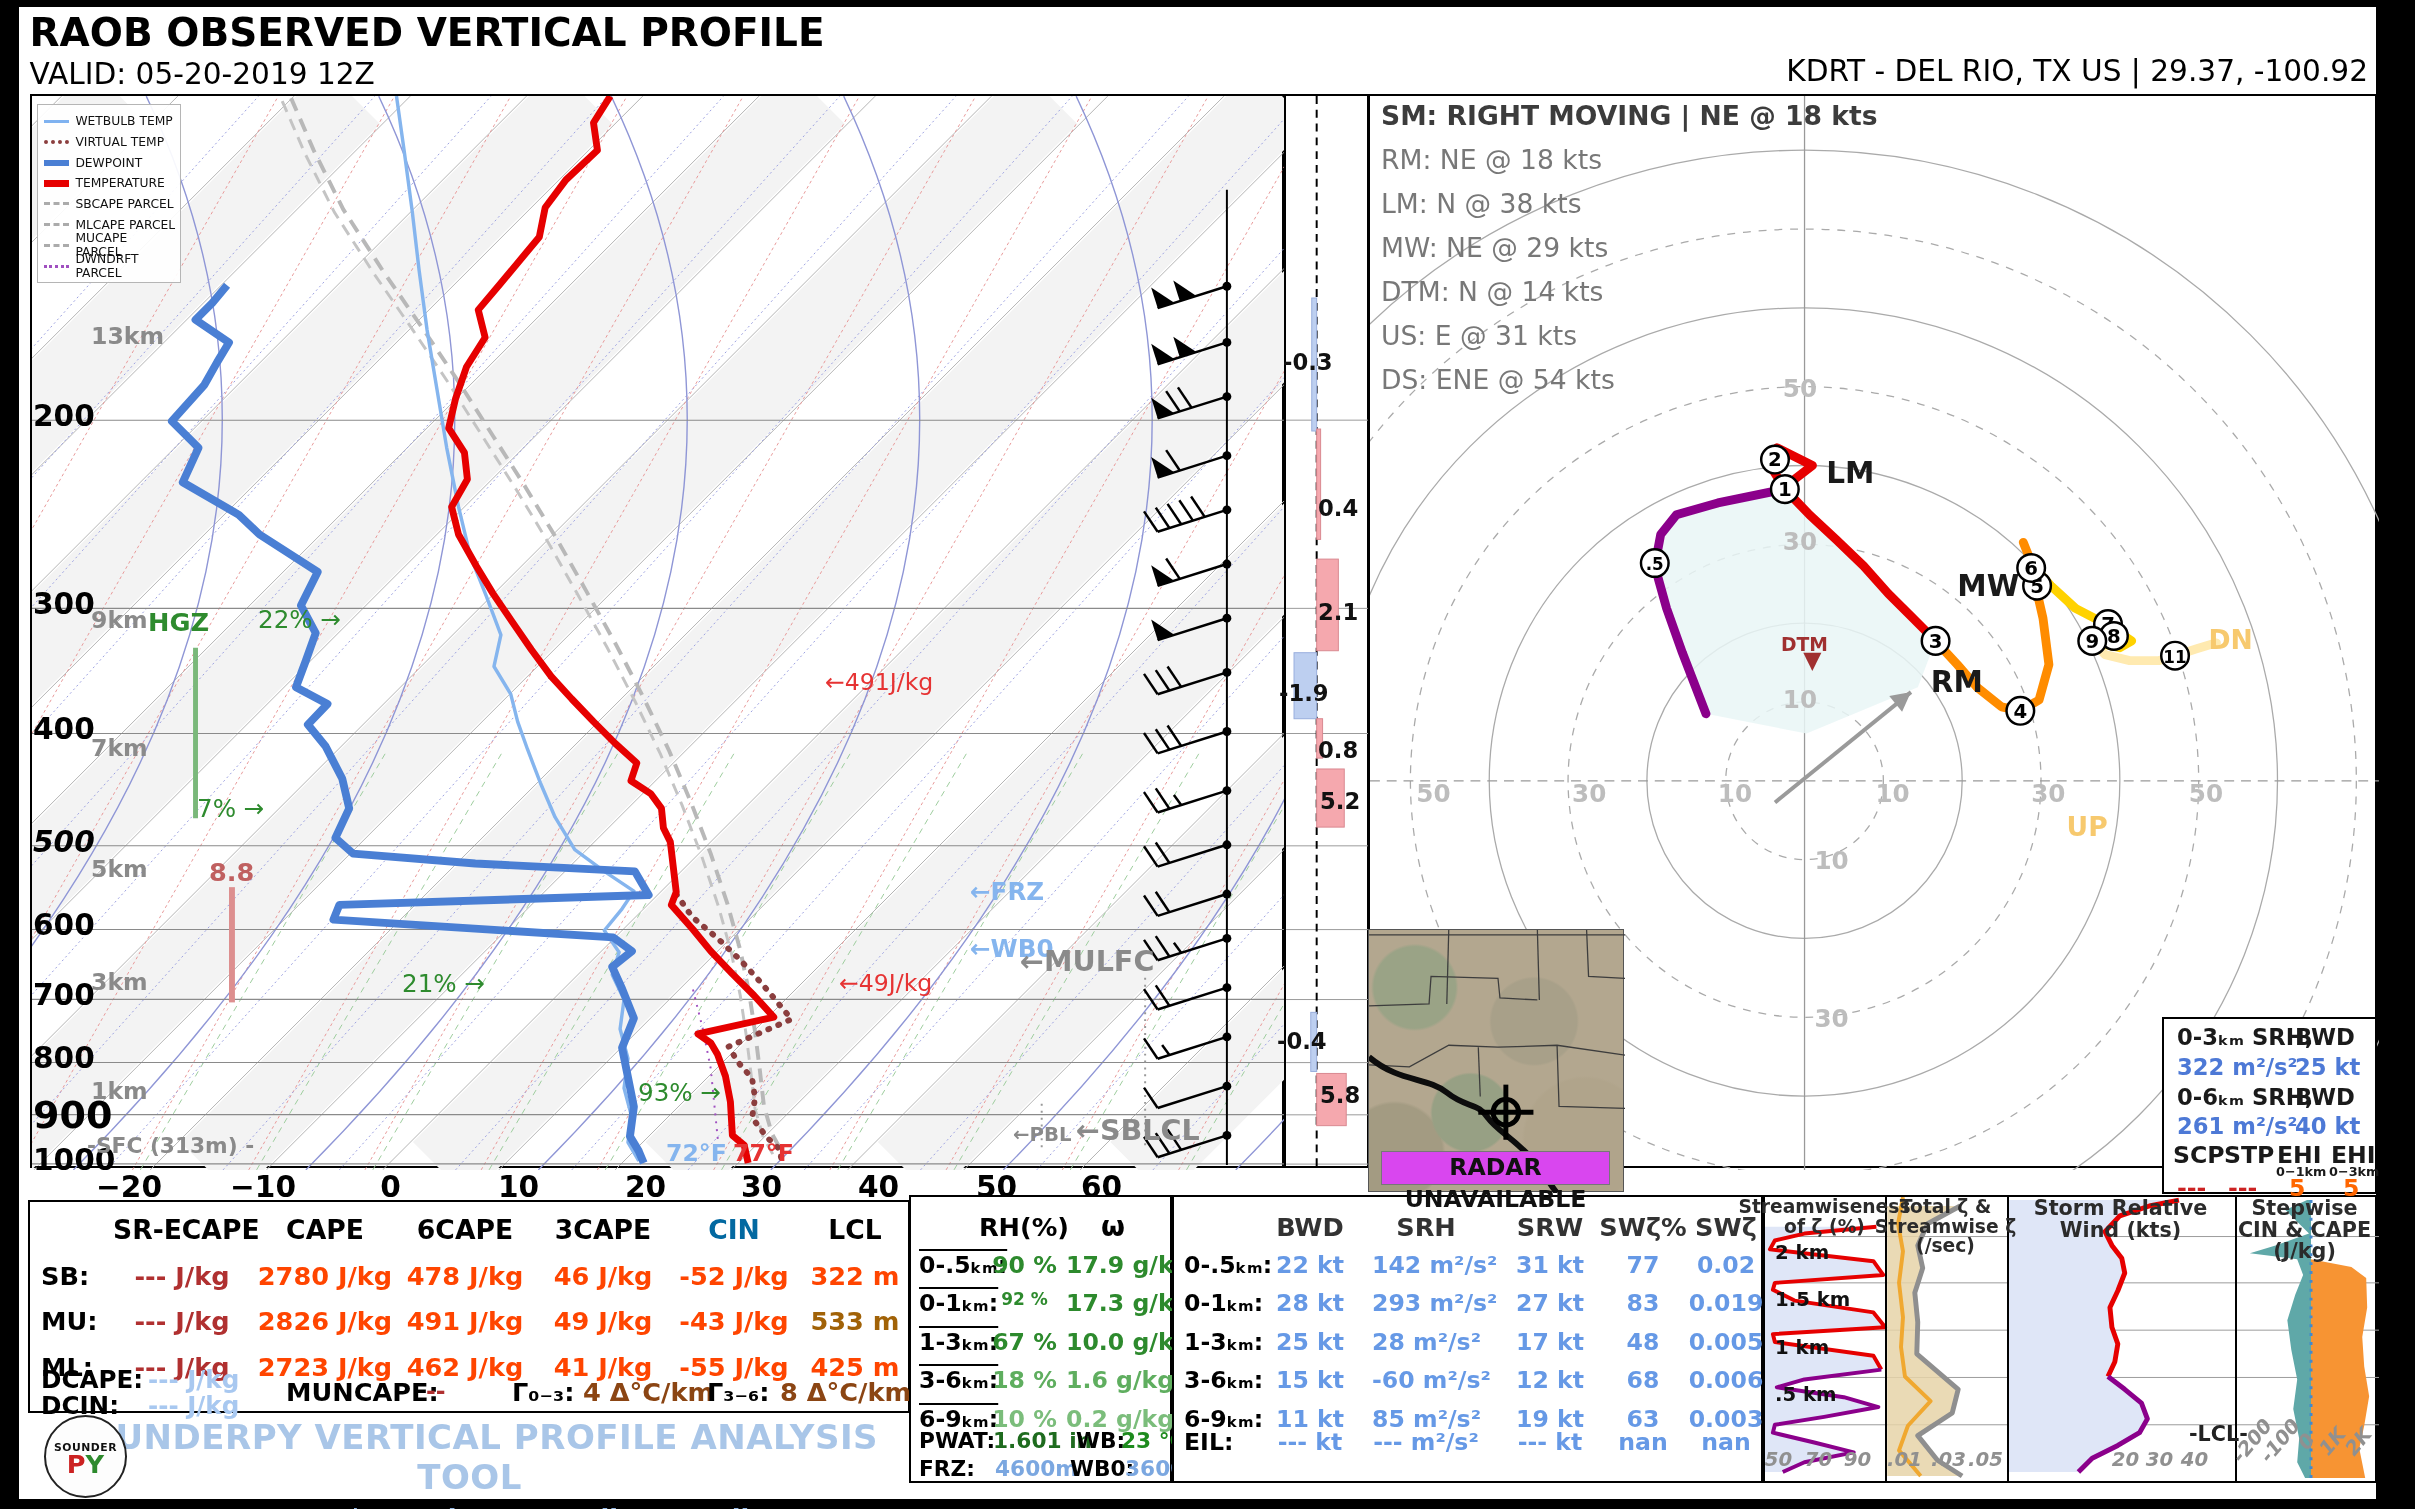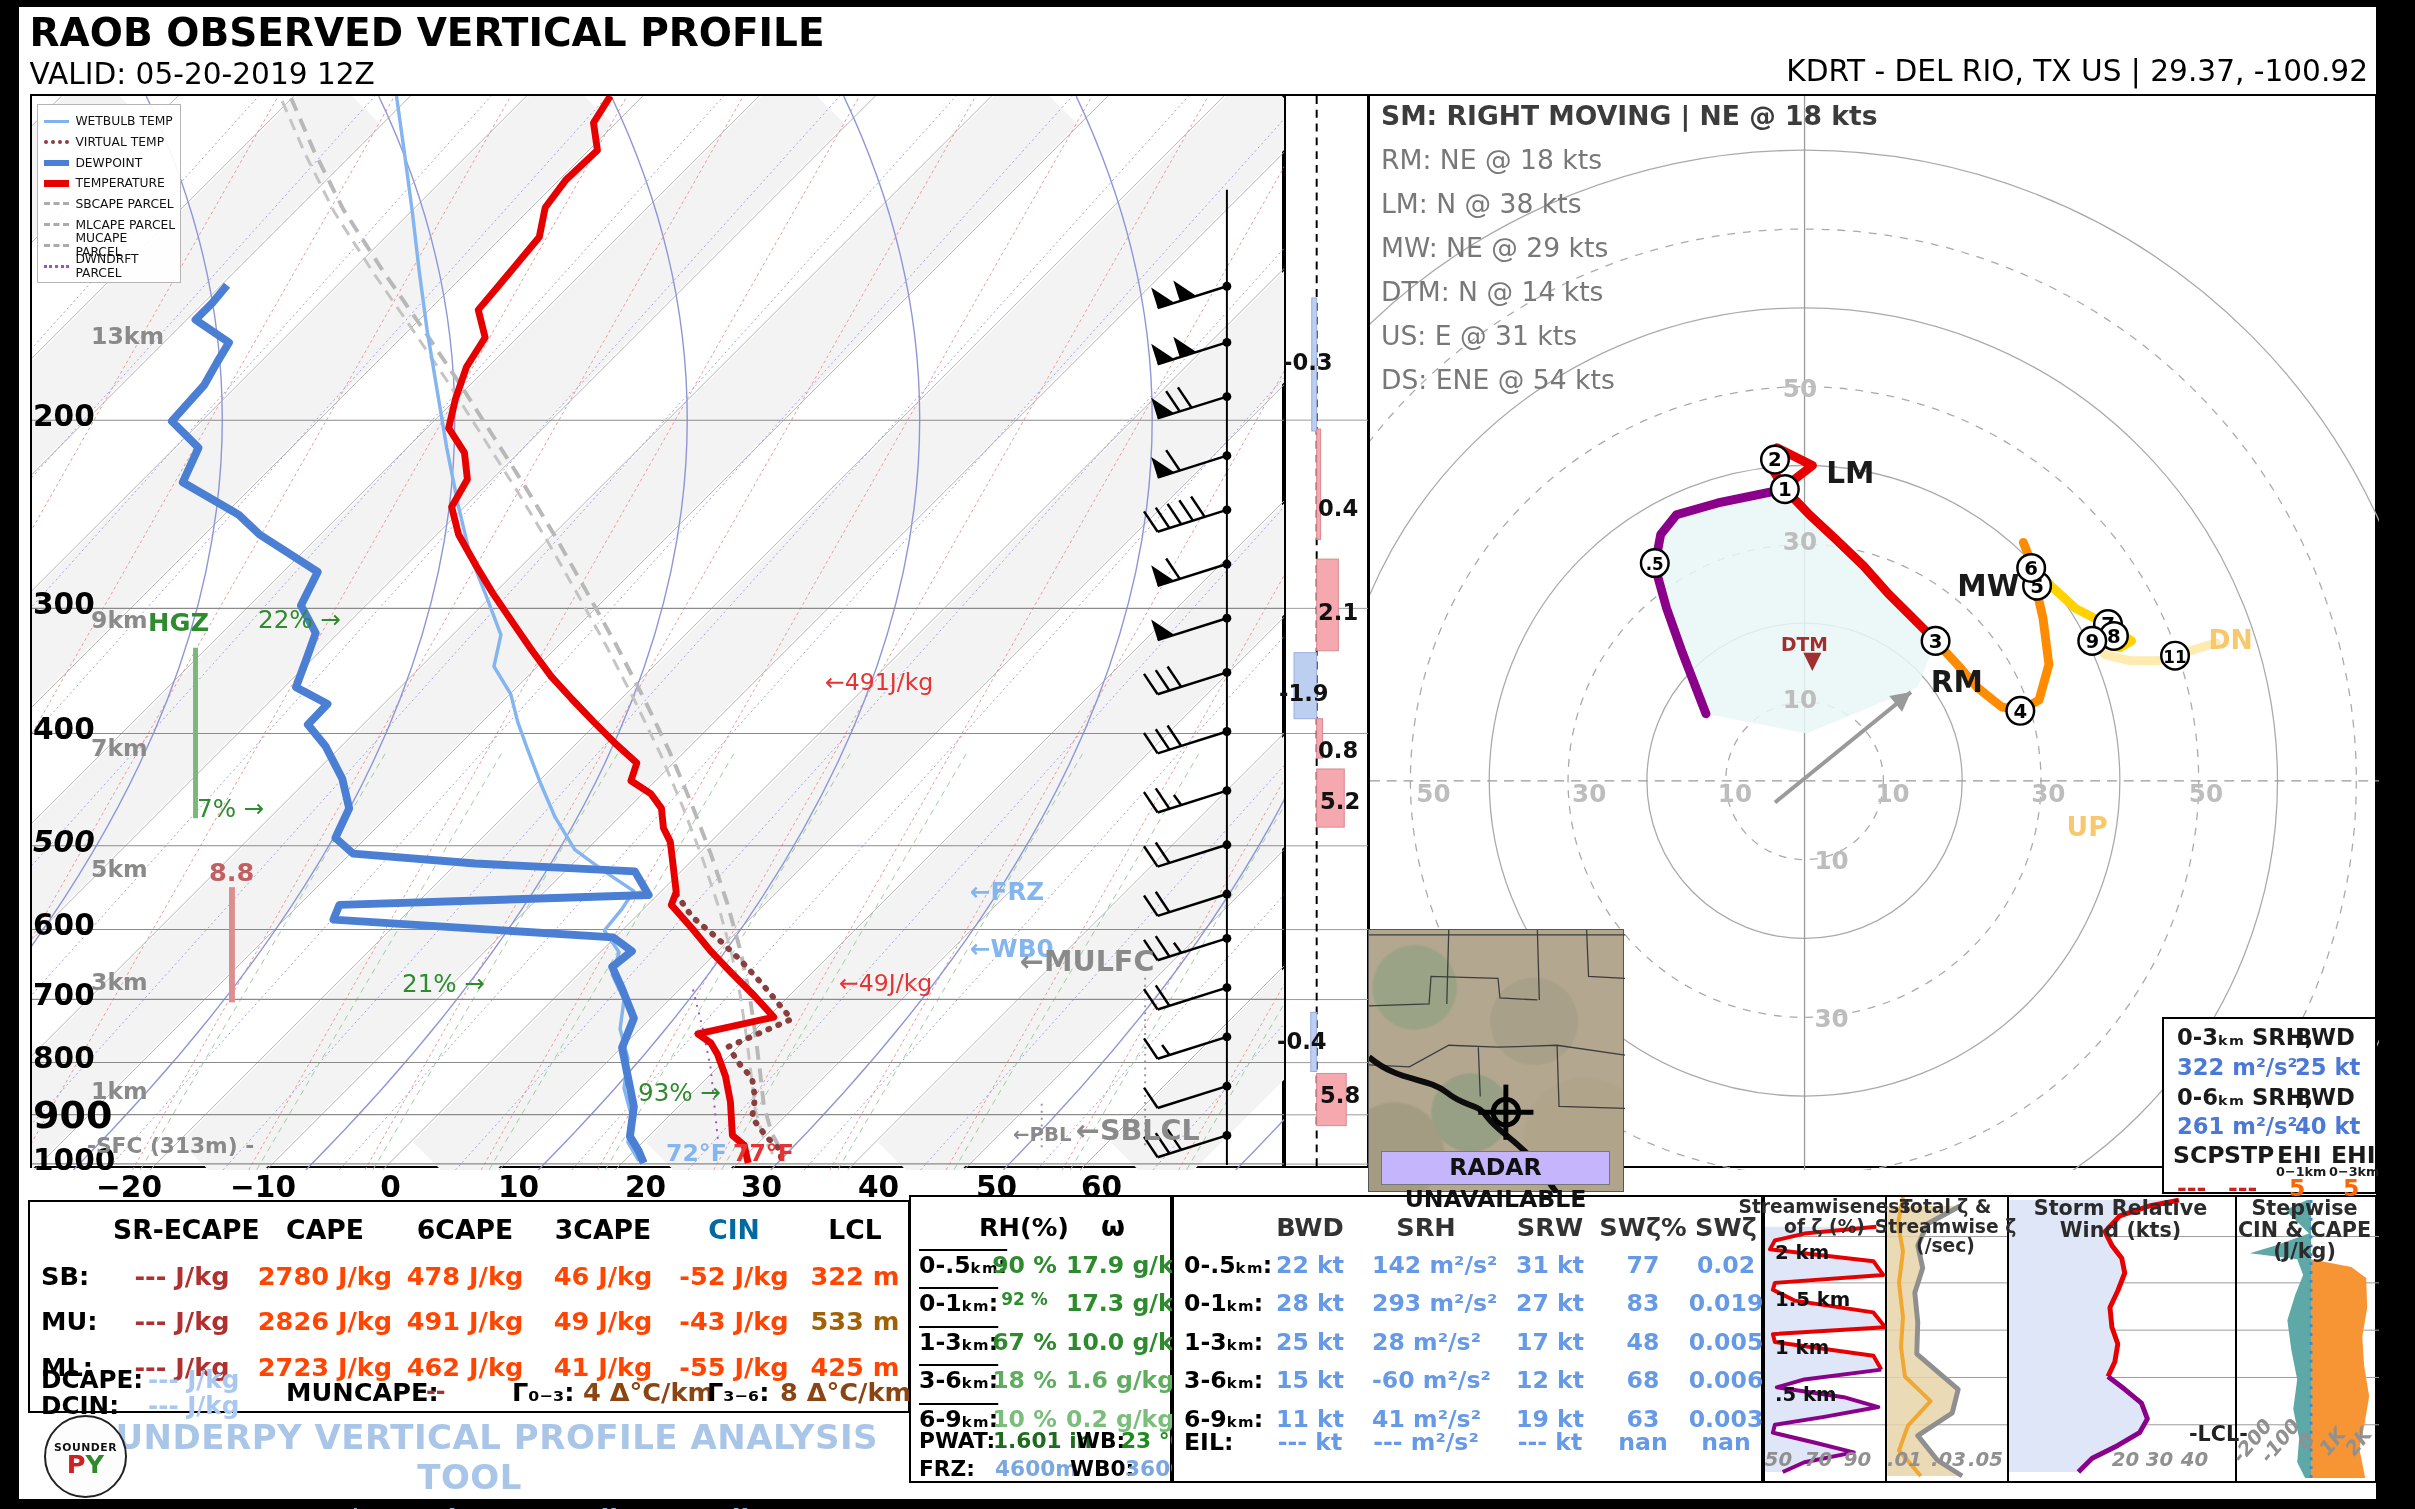--- a/index.html
+++ b/index.html
@@ -20,21 +20,21 @@
   .leg-item{display:flex;align-items:center;gap:5.9px;height:20.7px;font-size:12.3px;color:#111;}
   .sw{width:25.6px;height:0;flex:none;}
   .sw0{border-top:3px solid #7fb2f0}.sw1{border-top:4.9px dotted #8b3e3e}.sw2{border-top:6.9px solid #4a7fd4}
   .sw3{border-top:7.9px solid #e60000}.sw4,.sw5,.sw6{border-top:3.9px dashed #ababab}.sw7{border-top:3px dotted #a050c0}
   .smline{font-size:26.6px;color:#787878;height:44px;}
   .smline:first-child{font-weight:bold;color:#3c3c3c;}
   .cell{position:absolute;white-space:nowrap;font-weight:bold;}
   .ovl{text-decoration:overline;}
   .mini-title{position:absolute;text-align:center;font-weight:bold;color:#2b2b2b;line-height:1.05;z-index:4;}
   .tick{position:absolute;color:#909090;font-weight:bold;font-style:italic;font-size:19.7px;white-space:nowrap;}
-  #radar-label{position:absolute;left:1381px;top:1151px;width:227px;height:31.5px;background:#c4b5fd;border:1px solid #777;
+  #radar-label{position:absolute;left:1381px;top:1151px;width:227px;height:31.5px;background:#d946ef;border:1px solid #777;
     font-size:23.6px;font-weight:bold;color:#111;text-align:center;line-height:31.5px;z-index:8;}
   #map{position:absolute;left:1368px;top:929px;width:256px;height:263px;z-index:6;border:1px solid #555;box-sizing:border-box;
     background-color:#b3a78f;
     background-image:radial-gradient(circle at 18% 22%,#9aa386 0 14%,rgba(0,0,0,0) 15%),
       radial-gradient(circle at 65% 35%,#a8a089 0 18%,rgba(0,0,0,0) 19%),
       radial-gradient(circle at 40% 70%,#97a084 0 16%,rgba(0,0,0,0) 17%),
       radial-gradient(circle at 85% 80%,#b0a48b 0 20%,rgba(0,0,0,0) 21%),
       radial-gradient(circle at 10% 85%,#a39b82 0 15%,rgba(0,0,0,0) 16%);}
   #logo{position:absolute;left:44px;top:1415px;width:83px;height:83px;border:2px solid #222;border-radius:50%;
     background:#fdfdfd;text-align:center;box-sizing:border-box;z-index:3;}
@@ -581,21 +581,21 @@
       <div class="cell" style="left:1589px;top:1328px;width:108px;text-align:center;font-size:23.6px;color:#6699e6;">48</div>
       <div class="cell" style="left:1672px;top:1328px;width:108px;text-align:center;font-size:23.6px;color:#6699e6;">0.005</div>
       <div class="cell" style="left:1184px;top:1366px;font-size:23.6px;color:#000;">3-6ₖₘ:</div>
       <div class="cell" style="left:1256px;top:1366px;width:108px;text-align:center;font-size:23.6px;color:#6699e6;">15 kt</div>
       <div class="cell" style="left:1372px;top:1366px;width:108px;text-align:center;font-size:23.6px;color:#6699e6;">-60 m²/s²</div>
       <div class="cell" style="left:1496px;top:1366px;width:108px;text-align:center;font-size:23.6px;color:#6699e6;">12 kt</div>
       <div class="cell" style="left:1589px;top:1366px;width:108px;text-align:center;font-size:23.6px;color:#6699e6;">68</div>
       <div class="cell" style="left:1672px;top:1366px;width:108px;text-align:center;font-size:23.6px;color:#6699e6;">0.006</div>
       <div class="cell" style="left:1184px;top:1405px;font-size:23.6px;color:#000;">6-9ₖₘ:</div>
       <div class="cell" style="left:1256px;top:1405px;width:108px;text-align:center;font-size:23.6px;color:#6699e6;">11 kt</div>
-      <div class="cell" style="left:1372px;top:1405px;width:108px;text-align:center;font-size:23.6px;color:#6699e6;">41 m²/s²</div>
+      <div class="cell" style="left:1372px;top:1405px;width:108px;text-align:center;font-size:23.6px;color:#6699e6;">85 m²/s²</div>
       <div class="cell" style="left:1496px;top:1405px;width:108px;text-align:center;font-size:23.6px;color:#6699e6;">19 kt</div>
       <div class="cell" style="left:1589px;top:1405px;width:108px;text-align:center;font-size:23.6px;color:#6699e6;">63</div>
       <div class="cell" style="left:1672px;top:1405px;width:108px;text-align:center;font-size:23.6px;color:#6699e6;">0.003</div>
       <div class="cell" style="left:1184px;top:1428px;font-size:23.6px;color:#000;">EIL:</div>
       <div class="cell" style="left:1256px;top:1428px;width:108px;text-align:center;font-size:23.6px;color:#6699e6;">--- kt</div>
       <div class="cell" style="left:1372px;top:1428px;width:108px;text-align:center;font-size:23.6px;color:#6699e6;">--- m²/s²</div>
       <div class="cell" style="left:1496px;top:1428px;width:108px;text-align:center;font-size:23.6px;color:#6699e6;">--- kt</div>
       <div class="cell" style="left:1589px;top:1428px;width:108px;text-align:center;font-size:23.6px;color:#6699e6;">nan</div>
       <div class="cell" style="left:1672px;top:1428px;width:108px;text-align:center;font-size:23.6px;color:#6699e6;">nan</div>
     </div>

